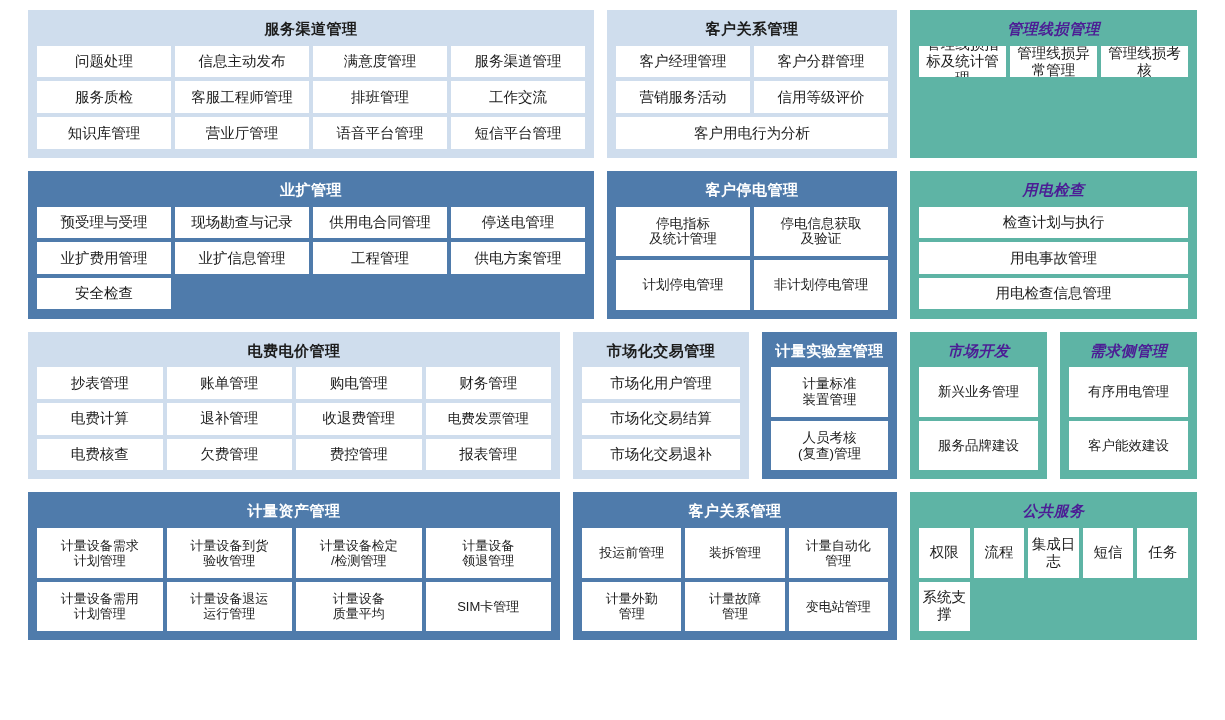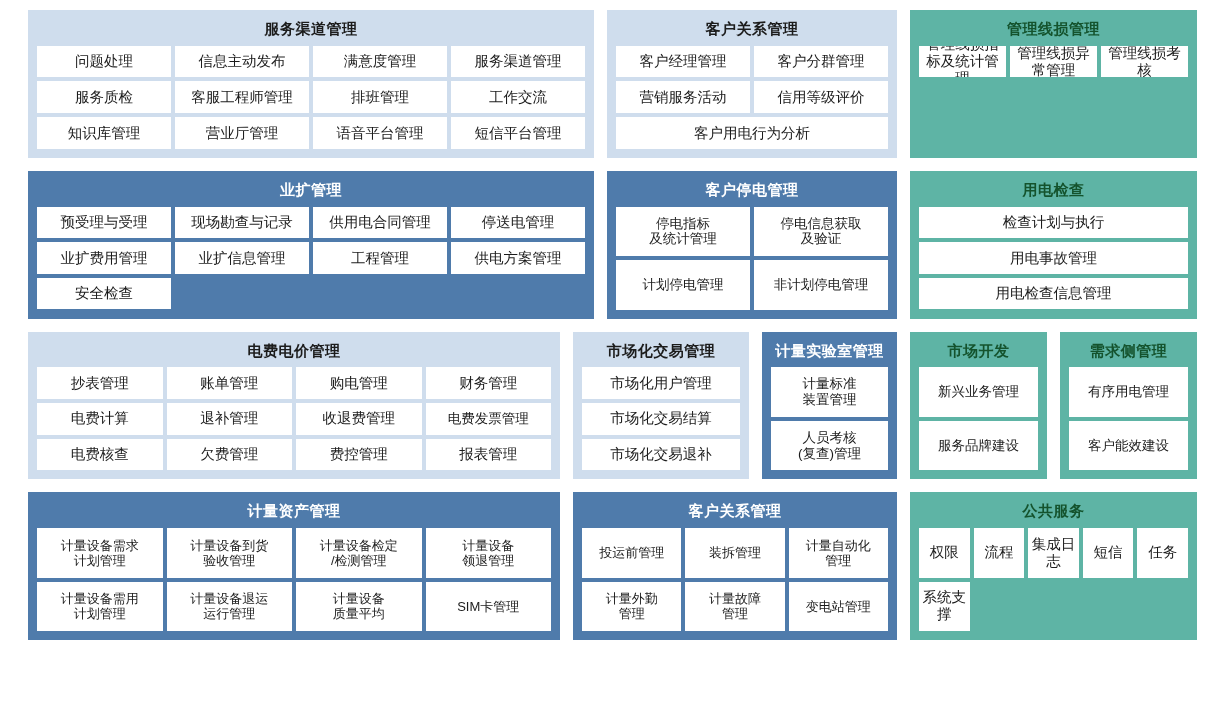--- a/index.html
+++ b/index.html
@@ -33,21 +33,21 @@
   .panel-title{
     text-align:center;
     font-weight:bold;
     font-size:15px;
     line-height:1.25;
     padding:3px 0 7px 0;
     letter-spacing:.5px;
   }
   .lightblue > .panel-title{color:#1c1c1c;}
   .blue > .panel-title{color:#ffffff;}
-  .teal > .panel-title{color:#14532d;}
+  .teal > .panel-title{color:#4c1d95;font-style:italic;}
 
   .grid{
     flex:1;
     display:grid;
     gap:4px;
     min-height:0;
   }
   .cell{
     background:#ffffff;
     color:#1b1b1b;

